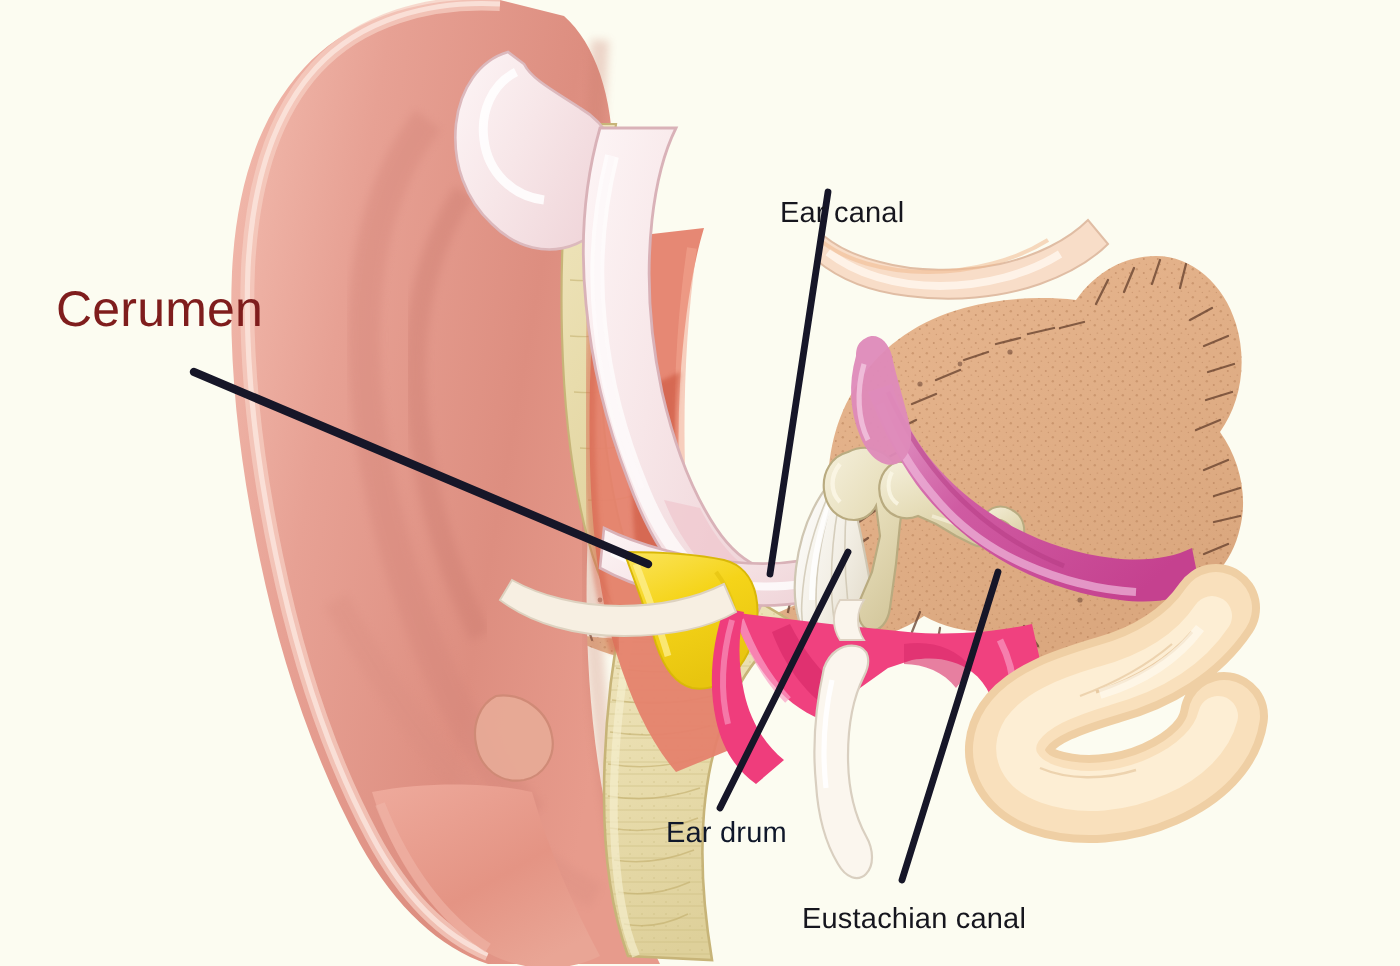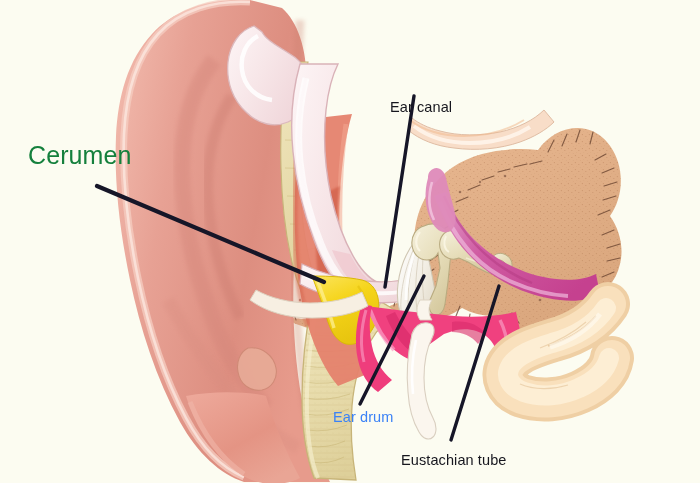--- a/index.html
+++ b/index.html
@@ -566,18 +566,18 @@
     </g>
 
     <g stroke="#161628" stroke-linecap="round" fill="none">
       <line id="ld-cerumen" x1="97" y1="186" x2="324" y2="282" stroke-width="4.2" stroke="#161628"></line>
       <line id="ld-earcanal" x1="414" y1="96" x2="385" y2="287" stroke-width="3.4" stroke="#161628"></line>
       <line id="ld-eardrum" x1="424" y1="276" x2="360" y2="404" stroke-width="3.4" stroke="#161628"></line>
       <line id="ld-eustachian" x1="499" y1="286" x2="451" y2="440" stroke-width="3.4" stroke="#161628"></line>
     </g>
   </svg>
 
-  <div class="lbl" id="lbl-cerumen" style="font-size: 25px; color: #15803d;">Cerumen</div>
+  <div class="lbl" id="lbl-cerumen" style="font-size: 25px; color: #7f1d1d;">Cerumen</div>
   <div class="lbl" id="lbl-earcanal" style="font-size: 14.5px; color: rgb(22, 22, 30); margin-top: 35px;">Ear canal</div>
-  <div class="lbl" id="lbl-eardrum" style="font-size: 14.5px; color: #3b82f6;">Ear drum</div>
-  <div class="lbl" id="lbl-eustachian" style="font-size: 14.5px; color: rgb(22, 22, 30);">Eustachian tube</div>
+  <div class="lbl" id="lbl-eardrum" style="font-size: 14.5px; color: #0f172a;">Ear drum</div>
+  <div class="lbl" id="lbl-eustachian" style="font-size: 14.5px; color: rgb(22, 22, 30);">Eustachian canal</div>
 
 </div>
 
 </body></html>

